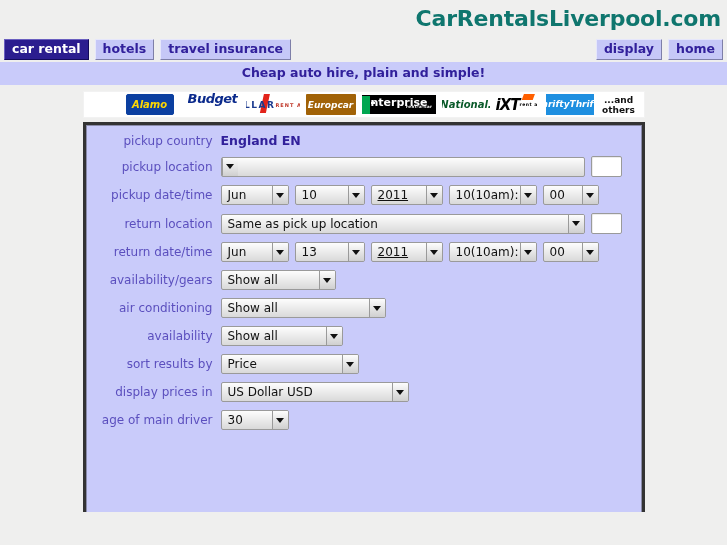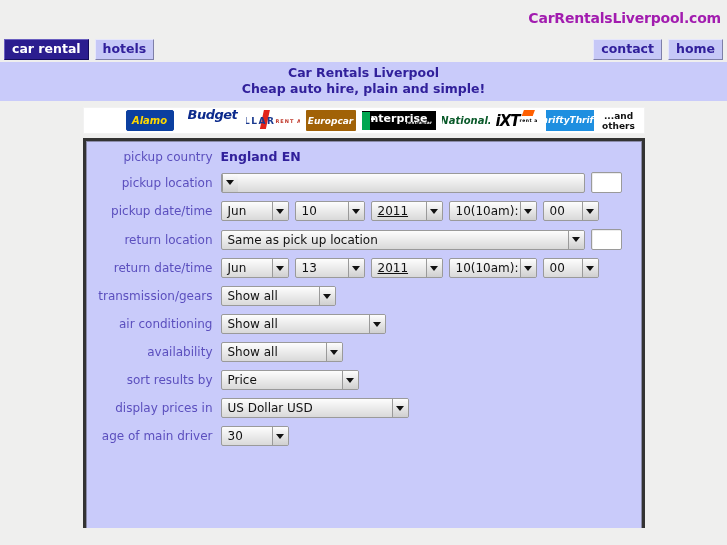--- a/index.html
+++ b/index.html
@@ -14,23 +14,23 @@
   
   .site-header {
     height: 36px;
     background: #efefee;
     display: flex;
     align-items: center;
     justify-content: flex-end;
     padding-right: 6px;
   }
   .site-title {
-    font-size: 14px;
+    font-size: 22px;
     font-weight: bold;
-    color: #a21caf;
+    color: #0f766e;
     letter-spacing: -0.2px;
   }
 
   
   .navbar {
     height: 26px;
     background: #efefee;
     display: flex;
     align-items: center;
     padding: 0 4px;
@@ -298,29 +298,29 @@
 <body>
 
 <div class="site-header">
   <div class="site-title">CarRentalsLiverpool.com</div>
 </div>
 
 <div class="navbar">
   <div class="nav-left">
     <span class="nav-btn active">car rental</span>
     <span class="nav-btn">hotels</span>
+    <span class="nav-btn">travel insurance</span>
   </div>
   <div class="nav-right">
-    <span class="nav-btn">contact</span>
+    <span class="nav-btn">display</span>
     <span class="nav-btn">home</span>
   </div>
 </div>
 
 <div class="tagline">
-  <span class="t1">Car Rentals Liverpool</span>
   <span class="t2">Cheap auto hire, plain and simple!</span>
 </div>
 
 <div class="logo-strip-wrap">
   <div class="logo-strip">
     <span class="logo logo-alamo">Alamo</span>
 
     <span class="logo logo-budget">
       <span class="bg-top">Budget</span>
       <span class="bg-bar"></span>
@@ -451,21 +451,21 @@
       </div>
       <div class="sel w-min">
         <span class="sel-text">00</span>
         <span class="sel-arrow">
             <i></i>
           </span>
       </div>
     </div>
 
     <div class="row">
-      <div class="row-label">transmission/gears</div>
+      <div class="row-label">availability/gears</div>
       <div class="sel w-trans">
         <span class="sel-text">Show all</span>
         <span class="sel-arrow">
             <i></i>
           </span>
       </div>
     </div>
 
     <div class="row">
       <div class="row-label">air conditioning</div>

